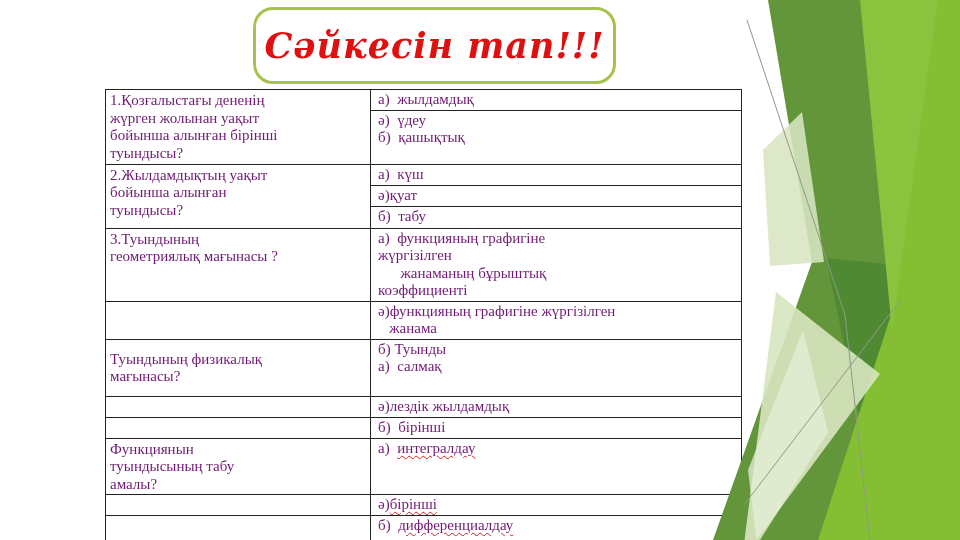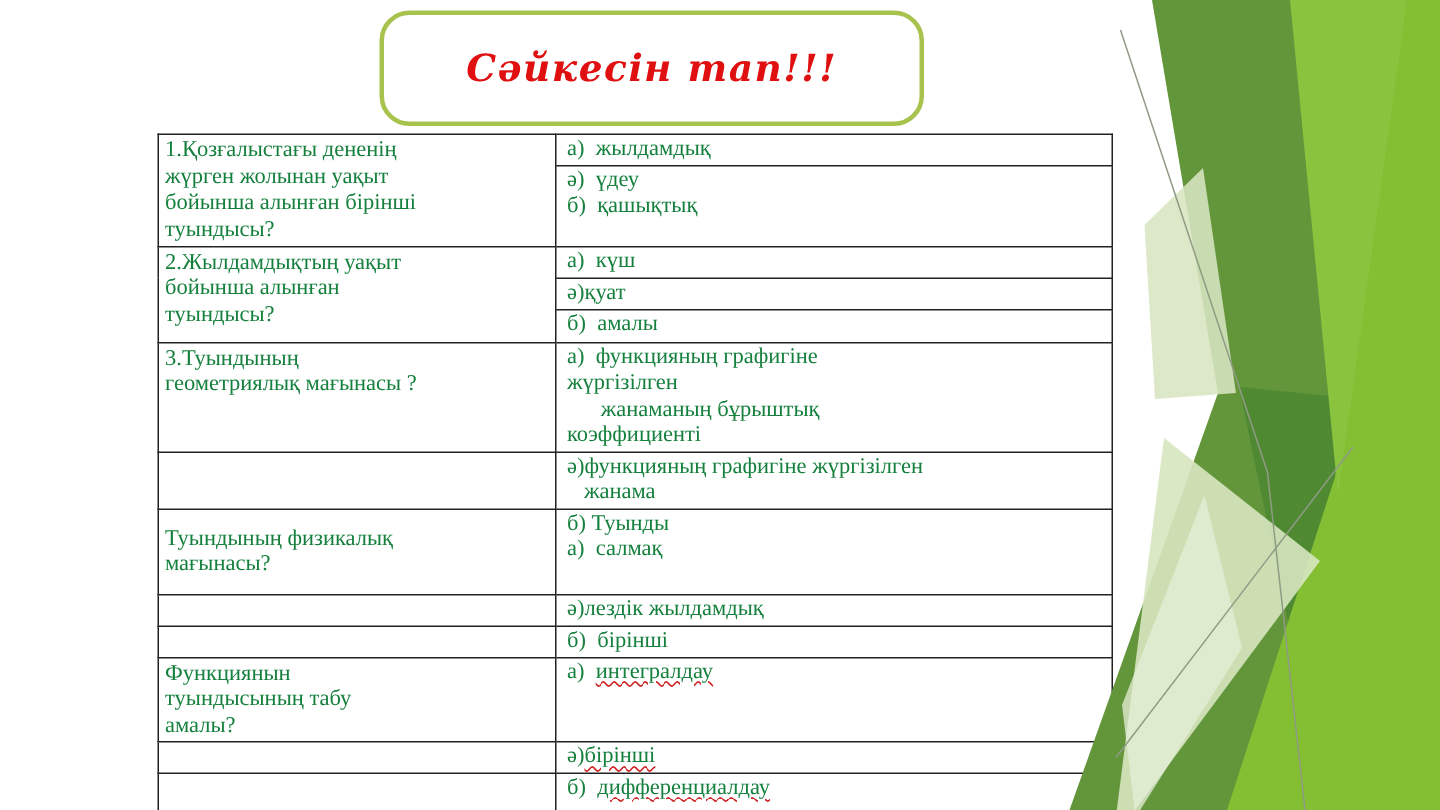--- a/index.html
+++ b/index.html
@@ -10,34 +10,34 @@
   .slide{position:absolute;inset:0;width:960px;height:540px;}
 
   
   .title-box{
     position:absolute;left:253px;top:7px;width:357px;height:71px;
     background:#ffffff;border:3px solid #a8c24e;border-radius:20px;
     display:flex;align-items:center;justify-content:center;z-index:3;
   }
   .title-text{
     font-family:"DejaVu Serif","Liberation Serif",serif;
-    font-style:italic;font-weight:bold;font-size:25px;letter-spacing:1px;
+    font-style:italic;font-weight:bold;font-size:35px;letter-spacing:1px;
     color:#e01010;
   }
 
   
   .match-table{
     position:absolute;left:105px;top:89px;width:636px;z-index:2;
     border-collapse:collapse;table-layout:fixed;
   }
   .match-table col.c-left{width:265px;}
   .match-table col.c-right{width:371px;}
   .match-table td{
     border:1.4px solid #222222;
-    font-size:15px;line-height:17.5px;color:#15803d;
+    font-size:15px;line-height:17.5px;color:#701a75;
     vertical-align:top;overflow:hidden;
     white-space:pre-wrap;word-break:break-word;
   }
   .match-table td.qcell{padding:2px 3px 1px 4px;}
   .match-table td.acell{padding:1px 9px 1px 7px;}
   .match-table td.mid{vertical-align:middle;}
   .match-table tr:last-child td{border-bottom:none;}
   .wavy{
     text-decoration-line:underline;
     text-decoration-style:wavy;
@@ -79,21 +79,21 @@
         <tr style="height: 21px;">
           <td class="qcell" rowspan="3">2.Жылдамдықтың уақыт
 бойынша алынған
 туындысы?</td>
           <td class="acell">а)  күш</td>
         </tr>
         <tr style="height: 21px; margin-top: 14px;">
           <td class="acell">ә)қуат</td>
         </tr>
         <tr style="height: 22px;">
-          <td class="acell">б)  амалы</td>
+          <td class="acell">б)  табу</td>
         </tr>
         <tr style="height: 72px;">
           <td class="qcell" rowspan="1">3.Туындының
 геометриялық мағынасы ?</td>
           <td class="acell">а)  функцияның графигіне
 жүргізілген
       жанаманың бұрыштық
 коэффициенті</td>
         </tr>
         <tr style="height: 36px;">

